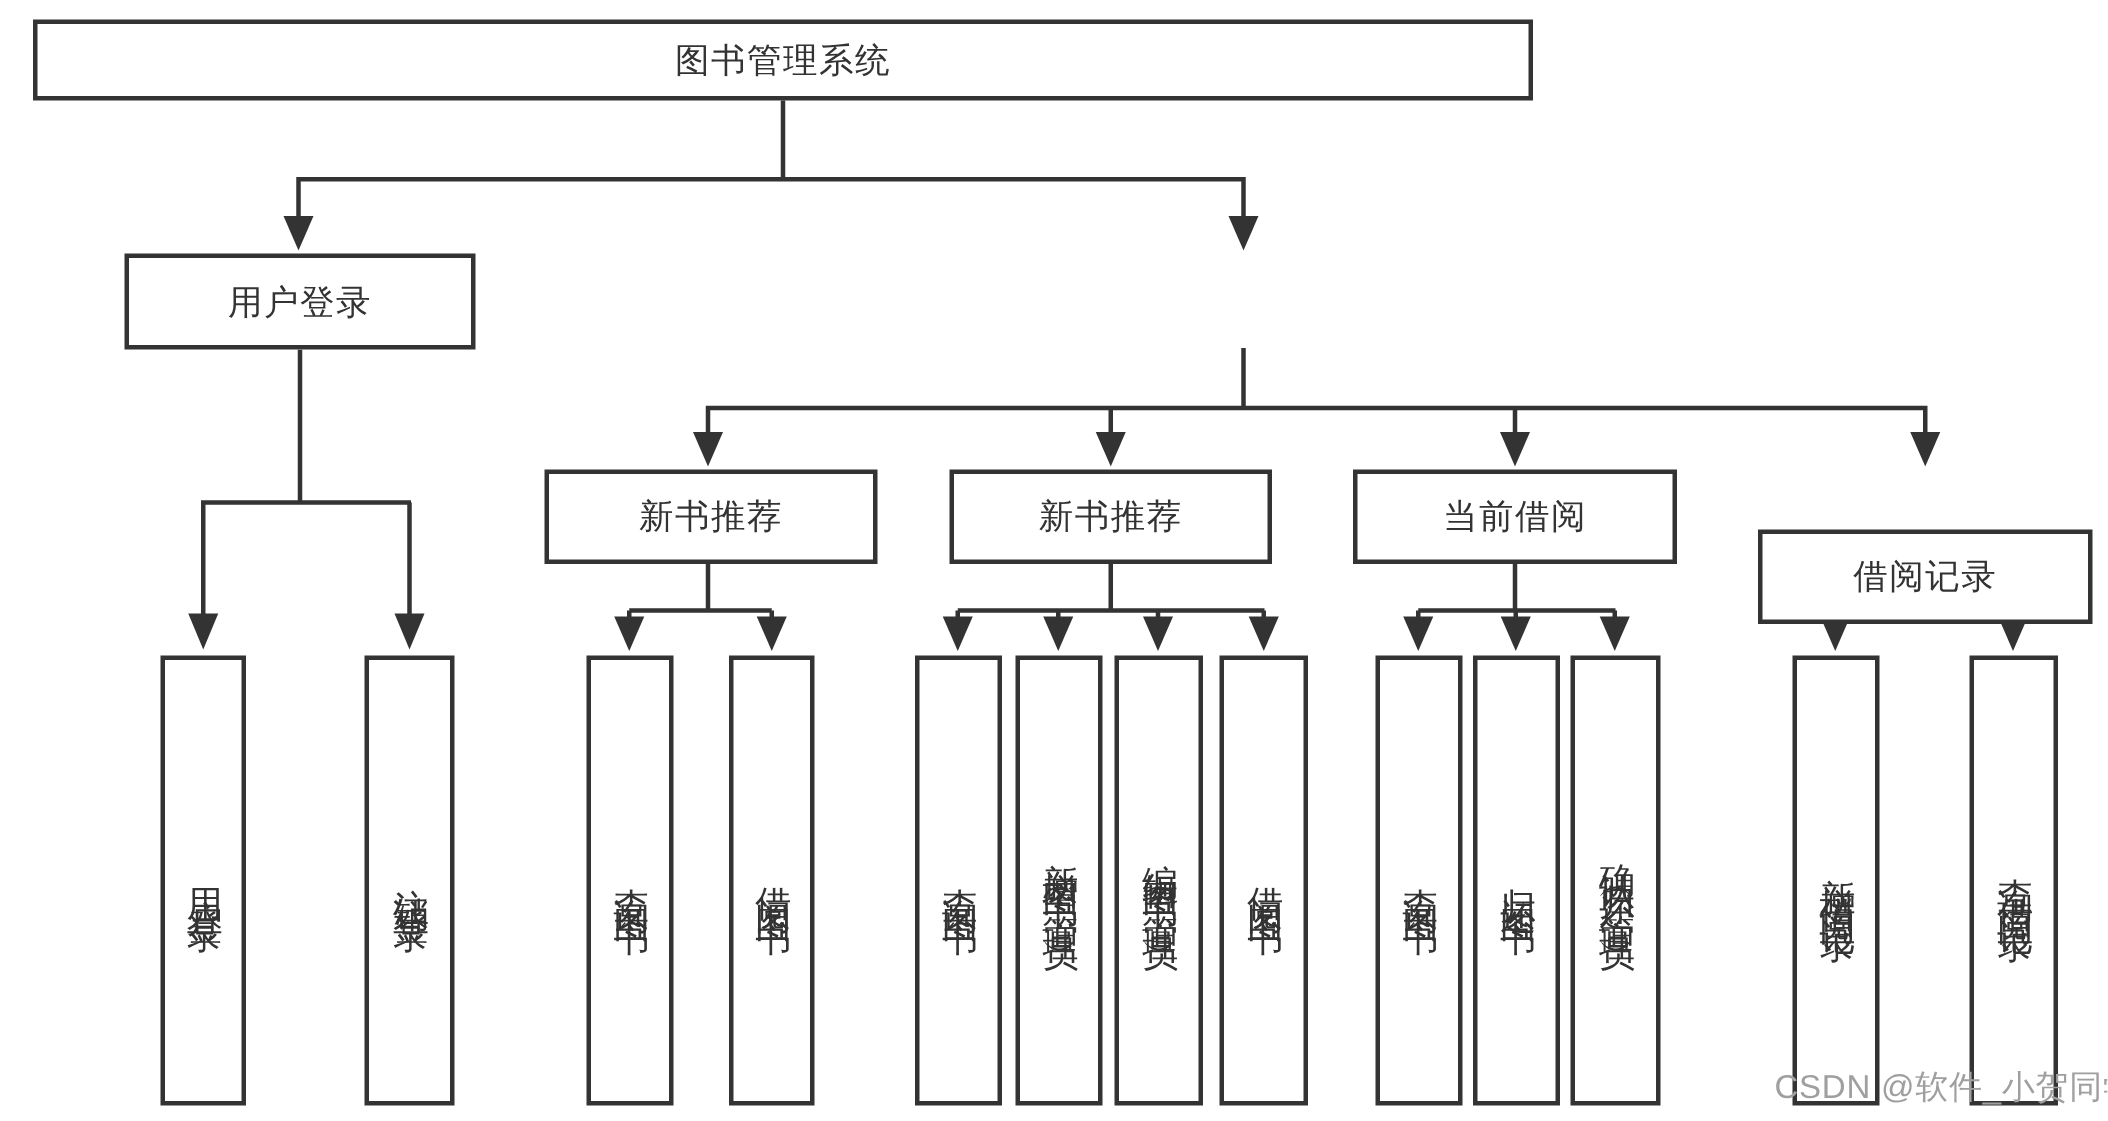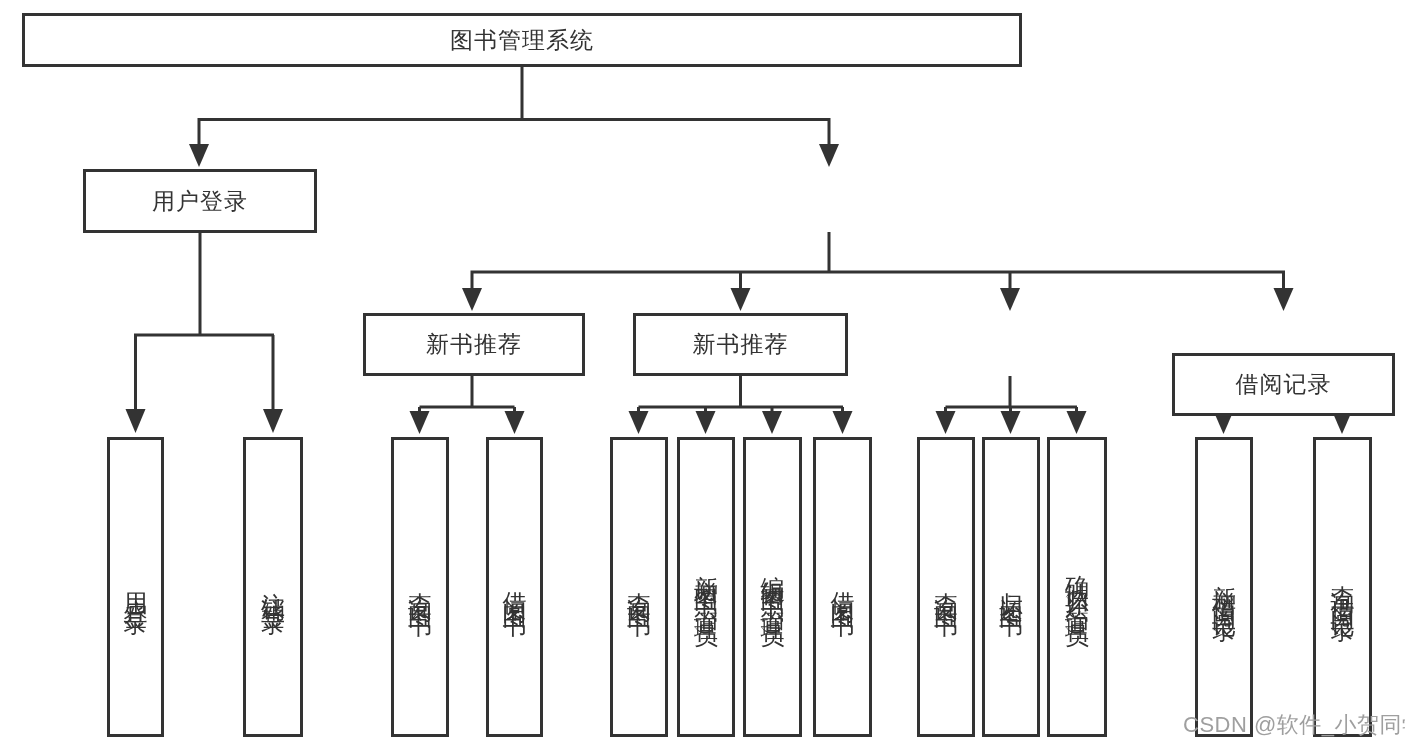--- a/index.html
+++ b/index.html
@@ -98,20 +98,23 @@
   <div class="box" style="left:83px; top:169px; width:234px; height:64px;">
     <span class="h-label">用户登录</span>
   </div>
 
   <div class="box" style="left:363px; top:313px; width:222px; height:63px;">
     <span class="h-label">新书推荐</span>
   </div>
   <div class="box" style="left:633px; top:313px; width:215px; height:63px;">
     <span class="h-label">新书推荐</span>
   </div>
+  <div class="box" style="left:902px; top:313px; width:216px; height:63px;">
+    <span class="h-label">当前借阅</span>
+  </div>
   <div class="box" style="left:1172px; top:313px; width:223px; height:63px;margin-top:40px;">
     <span class="h-label">借阅记录</span>
   </div>
 
   <div class="box leaf" style="left:107px; top:437px; width:57px; height:300px;">
     <span>用户登录</span>
   </div>
   <div class="box leaf" style="left:243px; top:437px; width:60px; height:300px;">
     <span>注销登录</span>
   </div>

